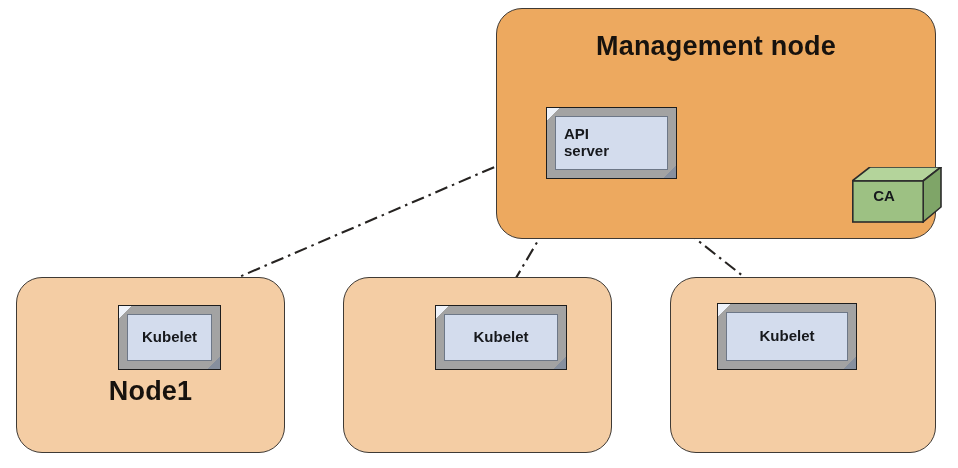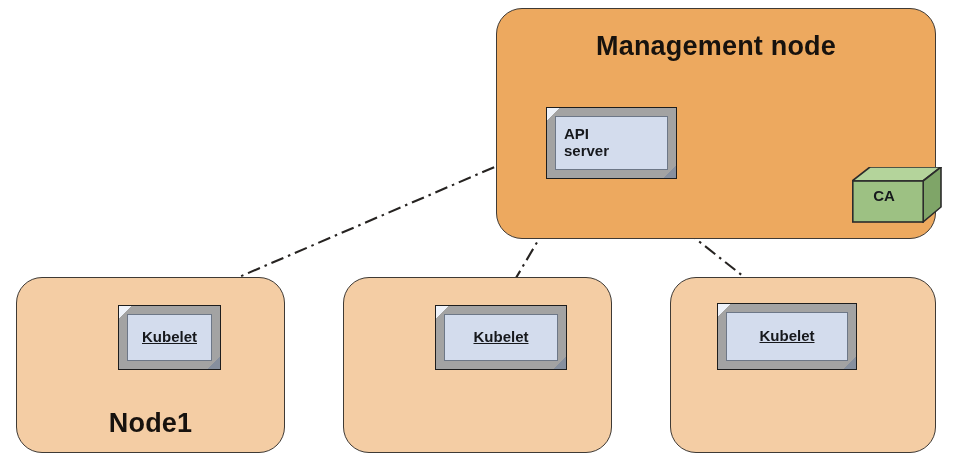--- a/index.html
+++ b/index.html
@@ -58,21 +58,20 @@
     background: #f4cda4;
     top: 277px;
     height: 176px;
   }
   #node-1 { left: 16px;  width: 269px; }
   #node-2 { left: 343px; width: 269px; }
   #node-3 { left: 670px; width: 266px; }
   .worker-label {
     top: 98px;
     font-size: 27px;
-    margin-top: 32px;
   }
 
   
   .bevel-box {
     position: absolute;
     box-sizing: border-box;
     border: 1.6px solid #1d1d1d;
     background: #a3a3a3;
   }
   .bevel-face {
@@ -103,21 +102,20 @@
     justify-content: center;
     color: #16181c;
     font-size: 15px;
     font-weight: bold;
     line-height: 1.12;
     white-space: pre-line;
   }
   .bevel-text.centered {
     left: 0; right: 0;
     align-items: center;
-    text-decoration: underline;
   }
   #api-server {
     left: 545px;
     top: 106px;
     width: 131px;
     height: 72px;
   }
   #api-server .bevel-text { left: 17px; }
   #kubelet-1 { left: 117px; top: 304px; width: 103px; height: 65px; }
   #kubelet-2 { left: 434px; top: 304px; width: 132px; height: 65px; }

